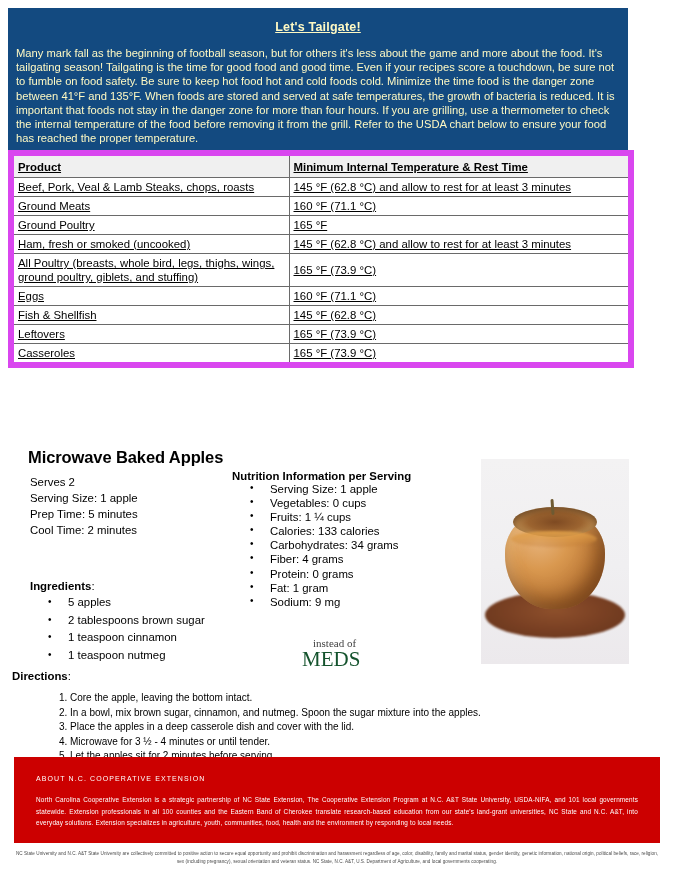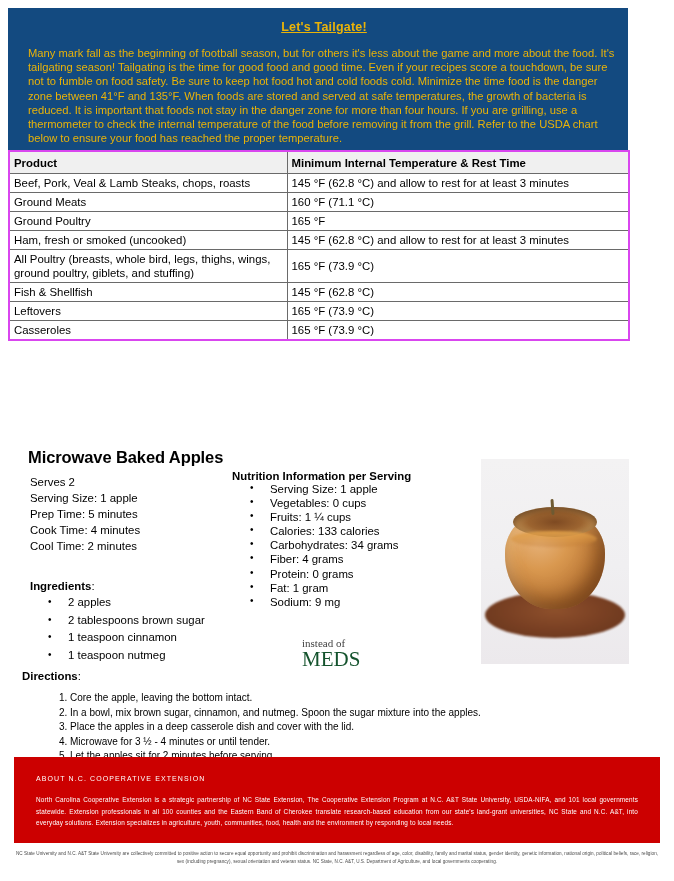--- a/index.html
+++ b/index.html
@@ -15,24 +15,24 @@
     color: #000000;
     overflow: hidden;
   }
 
   
   .intro-panel {
     position: absolute;
     left: 8px;
     top: 8px;
     width: 620px;
-    padding: 8px 8px 10px 20px;
+    padding: 8px 8px 10px 8px;
     box-sizing: border-box;
     background: #134a80;
-    color: #eab308;
+    color: #fef9c3;
   }
   .intro-title {
     text-align: center;
     font-size: 12.5px;
     font-weight: bold;
     text-decoration: underline;
     margin: 4px 0 12px 0;
     letter-spacing: .2px;
   }
   .intro-body {
@@ -42,23 +42,24 @@
     margin: 0 0 7px 0;
   }
 
   
   .temp-table {
     position: absolute;
     left: 8px;
     top: 150px;
     width: 620px;
     border-collapse: collapse;
-    border: 2px solid #d946ef;
+    border: 6px solid #d946ef;
     background: #ffffff;
     table-layout: fixed;
+    text-decoration: underline;
   }
   .temp-table th,
   .temp-table td {
     border: 1px solid #6a6a6a;
     padding: 2px 4px;
     font-size: 11.4px;
     line-height: 14px;
     vertical-align: middle;
     text-align: left;
   }
@@ -119,21 +120,21 @@
   .ing-list li::before {
     content: "\2022";
     position: absolute;
     left: -20px;
     top: -1px;
     font-size: 10px;
   }
 
   .dir-head {
     position: absolute;
-    left: 22px;
+    left: 12px;
     top: 226px;
     font-size: 11.4px;
     font-weight: bold;
   }
   .dir-head span.colon { font-weight: normal; }
   .dir-list {
     position: absolute;
     left: 22px;
     top: 239px;
     margin: 8px;
@@ -190,20 +191,21 @@
     display: flex;
     flex-direction: column;
     margin-left: 6px;
     margin-bottom: 1px;
   }
   .logo-instead {
     font-family: "Liberation Serif", serif;
     font-size: 11px;
     line-height: 12px;
     color: #3f3f3f;
+    margin-left: 11px;
   }
   .logo-meds {
     font-family: "Liberation Serif", serif;
     font-size: 21px;
     line-height: 20px;
     color: #14532d;
   }
 
   
   .apple-photo {
@@ -347,20 +349,24 @@
       </tr>
       <tr>
         <td>Ham, fresh or smoked (uncooked)</td>
         <td>145 °F (62.8 °C) and allow to rest for at least 3 minutes</td>
       </tr>
       <tr>
         <td>All Poultry (breasts, whole bird, legs, thighs, wings, ground poultry, giblets, and stuffing)</td>
         <td>165 °F (73.9 °C)</td>
       </tr>
       <tr>
+        <td>Eggs</td>
+        <td>160 °F (71.1 °C)</td>
+      </tr>
+      <tr>
         <td>Fish &amp; Shellfish</td>
         <td>145 °F (62.8 °C)</td>
       </tr>
       <tr>
         <td>Leftovers</td>
         <td>165 °F (73.9 °C)</td>
       </tr>
       <tr>
         <td>Casseroles</td>
         <td>165 °F (73.9 °C)</td>
@@ -368,27 +374,26 @@
     </tbody>
 </table>
 
 <div class="recipe">
   <div class="recipe-title">Microwave Baked Apples</div>
 
   <div class="recipe-meta" id="recipe-meta">
       <div>Serves 2</div>
       <div>Serving Size: 1 apple</div>
       <div>Prep Time: 5 minutes</div>
-      <div>Cook Time: 4 minutes</div>
       <div>Cool Time: 2 minutes</div>
     </div>
 
   <div class="ing-head"><span>Ingredients</span><span class="colon">:</span></div>
   <ul class="ing-list" id="ing-list">
-      <li>2 apples</li>
+      <li>5 apples</li>
       <li>2 tablespoons brown sugar</li>
       <li>1 teaspoon cinnamon</li>
       <li>1 teaspoon nutmeg</li>
     </ul>
 
   <div class="dir-head"><span>Directions</span><span class="colon">:</span></div>
   <ol class="dir-list" id="dir-list">
       <li>Core the apple, leaving the bottom intact.</li>
       <li>In a bowl, mix brown sugar, cinnamon, and nutmeg. Spoon the sugar mixture into the apples.</li>
       <li>Place the apples in a deep casserole dish and cover with the lid.</li>

